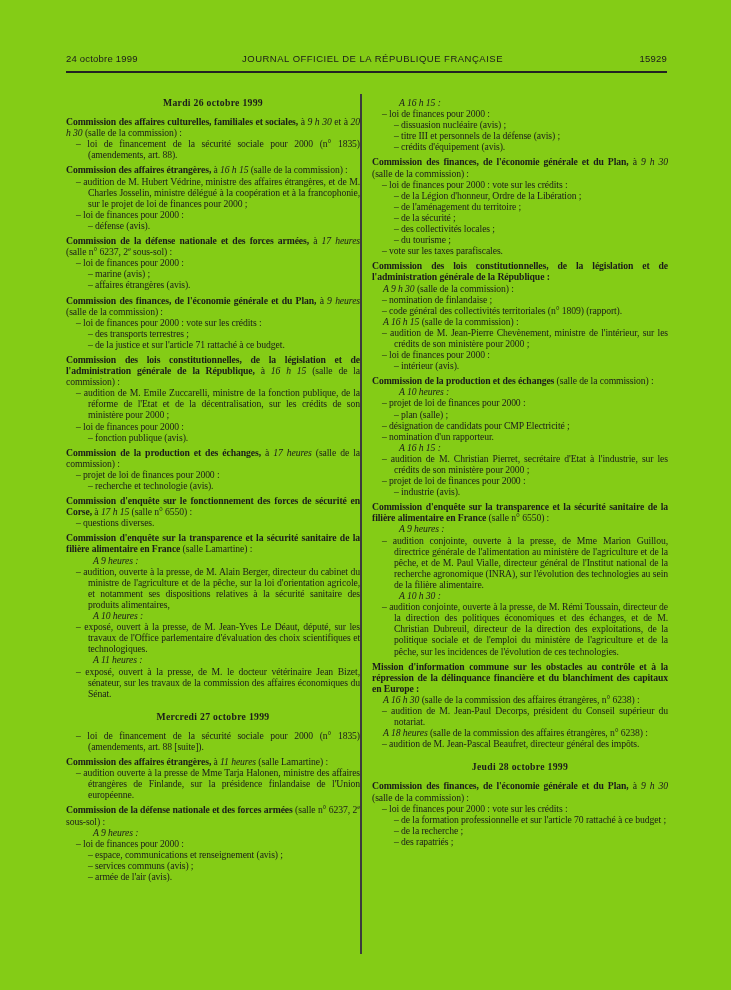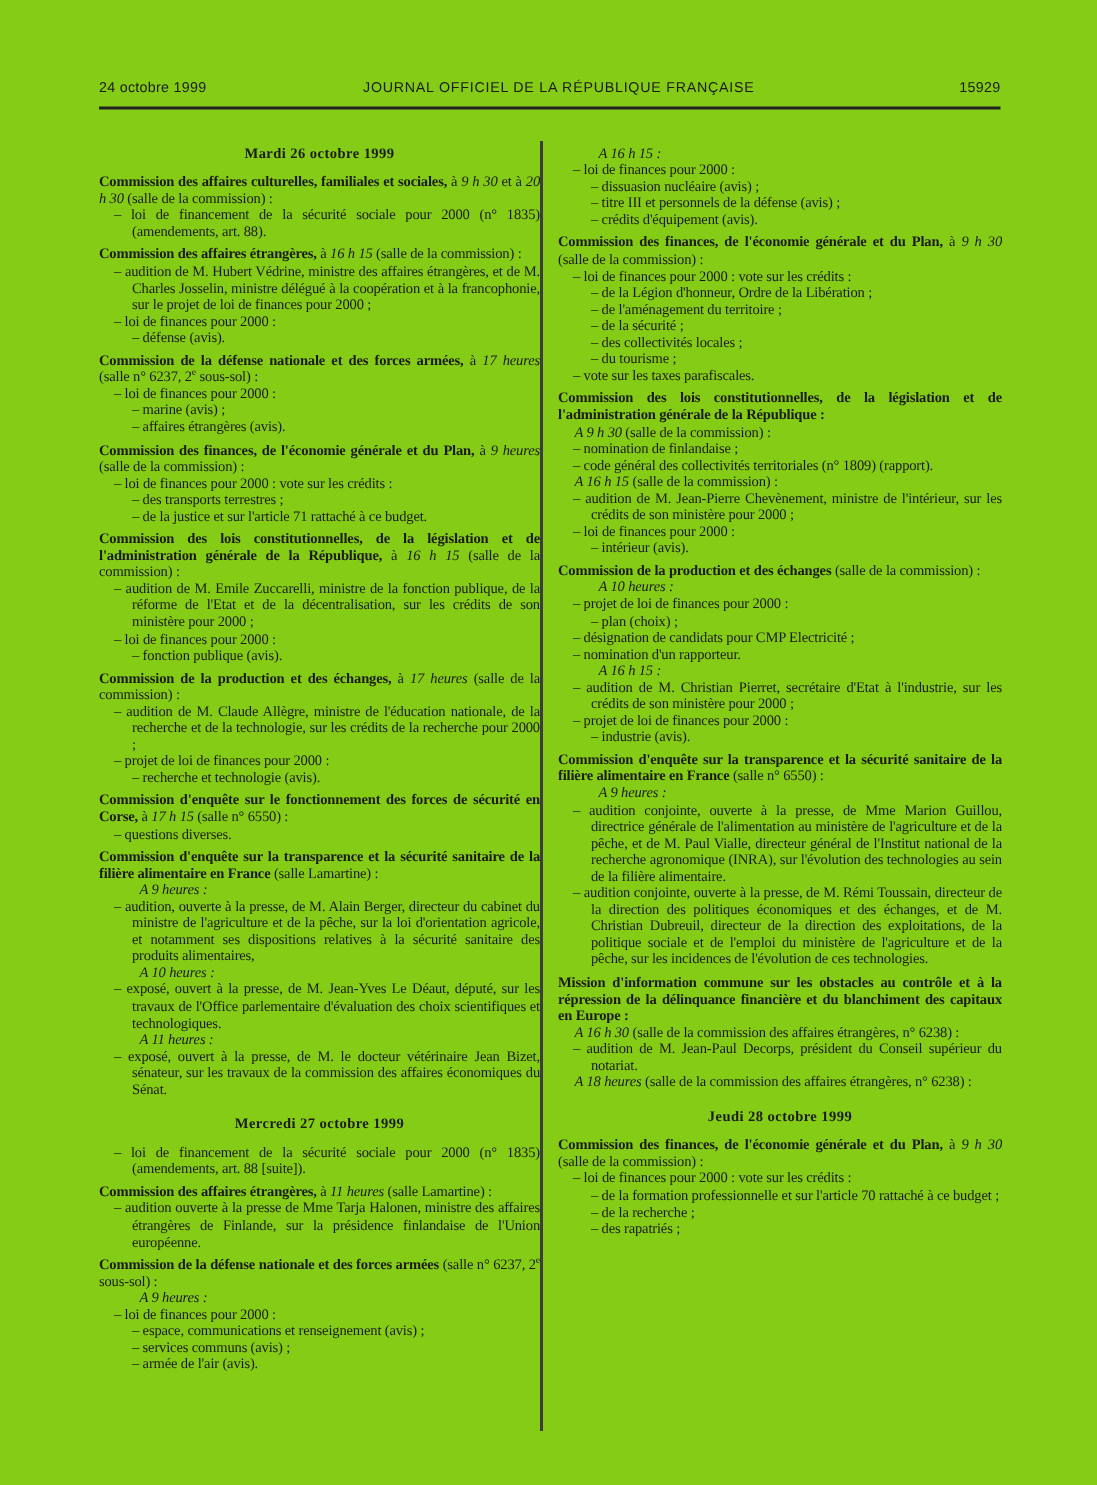--- a/index.html
+++ b/index.html
@@ -63,21 +63,20 @@
       <div class="item l2">– affaires étrangères (avis).</div>
       <div class="head"><span class="g-b">Commission des finances, de l'économie générale et du Plan,</span><span class="g-r"> à </span><span class="g-i">9 heures</span><span class="g-r"> (salle de la commission) :</span></div>
       <div class="item l1">– loi de finances pour 2000 : vote sur les crédits :</div>
       <div class="item l2">– des transports terrestres ;</div>
       <div class="item l2">– de la justice et sur l'article 71 rattaché à ce budget.</div>
       <div class="head"><span class="g-b">Commission des lois constitutionnelles, de la législation et de l'administration générale de la République,</span><span class="g-r"> à </span><span class="g-i">16 h 15</span><span class="g-r"> (salle de la commission) :</span></div>
       <div class="item l1">– audition de M. Emile Zuccarelli, ministre de la fonction publique, de la réforme de l'Etat et de la décentralisation, sur les crédits de son ministère pour 2000 ;</div>
       <div class="item l1">– loi de finances pour 2000 :</div>
       <div class="item l2">– fonction publique (avis).</div>
       <div class="head"><span class="g-b">Commission de la production et des échanges,</span><span class="g-r"> à </span><span class="g-i">17 heures</span><span class="g-r"> (salle de la commission) :</span></div>
-      <div class="item l1">– audition de M. Claude Allègre, ministre de l'éducation nationale, de la recherche et de la technologie, sur les crédits de la recherche pour 2000 ;</div>
       <div class="item l1">– projet de loi de finances pour 2000 :</div>
       <div class="item l2">– recherche et technologie (avis).</div>
       <div class="head"><span class="g-b">Commission d'enquête sur le fonctionnement des forces de sécurité en Corse,</span><span class="g-r"> à </span><span class="g-i">17 h 15</span><span class="g-r"> (salle n° 6550) :</span></div>
       <div class="item l1">– questions diverses.</div>
       <div class="head"><span class="g-b">Commission d'enquête sur la transparence et la sécurité sanitaire de la filière alimentaire en France</span><span class="g-r"> (salle Lamartine) :</span></div>
       <div class="time"><span class="g-i">A 9 heures :</span></div>
       <div class="item l1">– audition, ouverte à la presse, de M. Alain Berger, directeur du cabinet du ministre de l'agriculture et de la pêche, sur la loi d'orientation agricole, et notamment ses dispositions relatives à la sécurité sanitaire des produits alimentaires,</div>
       <div class="time"><span class="g-i">A 10 heures :</span></div>
       <div class="item l1">– exposé, ouvert à la presse, de M. Jean-Yves Le Déaut, député, sur les travaux de l'Office parlementaire d'évaluation des choix scientifiques et technologiques.</div>
       <div class="time"><span class="g-i">A 11 heures :</span></div>
@@ -111,35 +110,37 @@
       <div class="time long"><span class="g-i">A 9 h 30</span><span class="g-r"> (salle de la commission) :</span></div>
       <div class="item l1">– nomination de finlandaise ;</div>
       <div class="item l1">– code général des collectivités territoriales (n° 1809) (rapport).</div>
       <div class="time long"><span class="g-i">A 16 h 15</span><span class="g-r"> (salle de la commission) :</span></div>
       <div class="item l1">– audition de M. Jean-Pierre Chevènement, ministre de l'intérieur, sur les crédits de son ministère pour 2000 ;</div>
       <div class="item l1">– loi de finances pour 2000 :</div>
       <div class="item l2">– intérieur (avis).</div>
       <div class="head"><span class="g-b">Commission de la production et des échanges</span><span class="g-r"> (salle de la commission) :</span></div>
       <div class="time"><span class="g-i">A 10 heures :</span></div>
       <div class="item l1">– projet de loi de finances pour 2000 :</div>
-      <div class="item l2">– plan (choix) ;</div>
+      <div class="item l2">– plan (salle) ;</div>
       <div class="item l1">– désignation de candidats pour CMP Electricité ;</div>
       <div class="item l1">– nomination d'un rapporteur.</div>
       <div class="time"><span class="g-i">A 16 h 15 :</span></div>
       <div class="item l1">– audition de M. Christian Pierret, secrétaire d'Etat à l'industrie, sur les crédits de son ministère pour 2000 ;</div>
       <div class="item l1">– projet de loi de finances pour 2000 :</div>
       <div class="item l2">– industrie (avis).</div>
       <div class="head"><span class="g-b">Commission d'enquête sur la transparence et la sécurité sanitaire de la filière alimentaire en France</span><span class="g-r"> (salle n° 6550) :</span></div>
       <div class="time"><span class="g-i">A 9 heures :</span></div>
       <div class="item l1">– audition conjointe, ouverte à la presse, de Mme Marion Guillou, directrice générale de l'alimentation au ministère de l'agriculture et de la pêche, et de M. Paul Vialle, directeur général de l'Institut national de la recherche agronomique (INRA), sur l'évolution des technologies au sein de la filière alimentaire.</div>
+      <div class="time"><span class="g-i">A 10 h 30 :</span></div>
       <div class="item l1">– audition conjointe, ouverte à la presse, de M. Rémi Toussain, directeur de la direction des politiques économiques et des échanges, et de M. Christian Dubreuil, directeur de la direction des exploitations, de la politique sociale et de l'emploi du ministère de l'agriculture et de la pêche, sur les incidences de l'évolution de ces technologies.</div>
       <div class="head"><span class="g-b">Mission d'information commune sur les obstacles au contrôle et à la répression de la délinquance financière et du blanchiment des capitaux en Europe :</span></div>
       <div class="time long"><span class="g-i">A 16 h 30</span><span class="g-r"> (salle de la commission des affaires étrangères, n° 6238) :</span></div>
       <div class="item l1">– audition de M. Jean-Paul Decorps, président du Conseil supérieur du notariat.</div>
       <div class="time long"><span class="g-i">A 18 heures</span><span class="g-r"> (salle de la commission des affaires étrangères, n° 6238) :</span></div>
+      <div class="item l1">– audition de M. Jean-Pascal Beaufret, directeur général des impôts.</div>
       <div class="day">Jeudi 28 octobre 1999</div>
       <div class="head"><span class="g-b">Commission des finances, de l'économie générale et du Plan,</span><span class="g-r"> à </span><span class="g-i">9 h 30</span><span class="g-r"> (salle de la commission) :</span></div>
       <div class="item l1">– loi de finances pour 2000 : vote sur les crédits :</div>
       <div class="item l2">– de la formation professionnelle et sur l'article 70 rattaché à ce budget ;</div>
       <div class="item l2">– de la recherche ;</div>
       <div class="item l2">– des rapatriés ;</div>
     </div>
 </div>
 
 </body></html>

